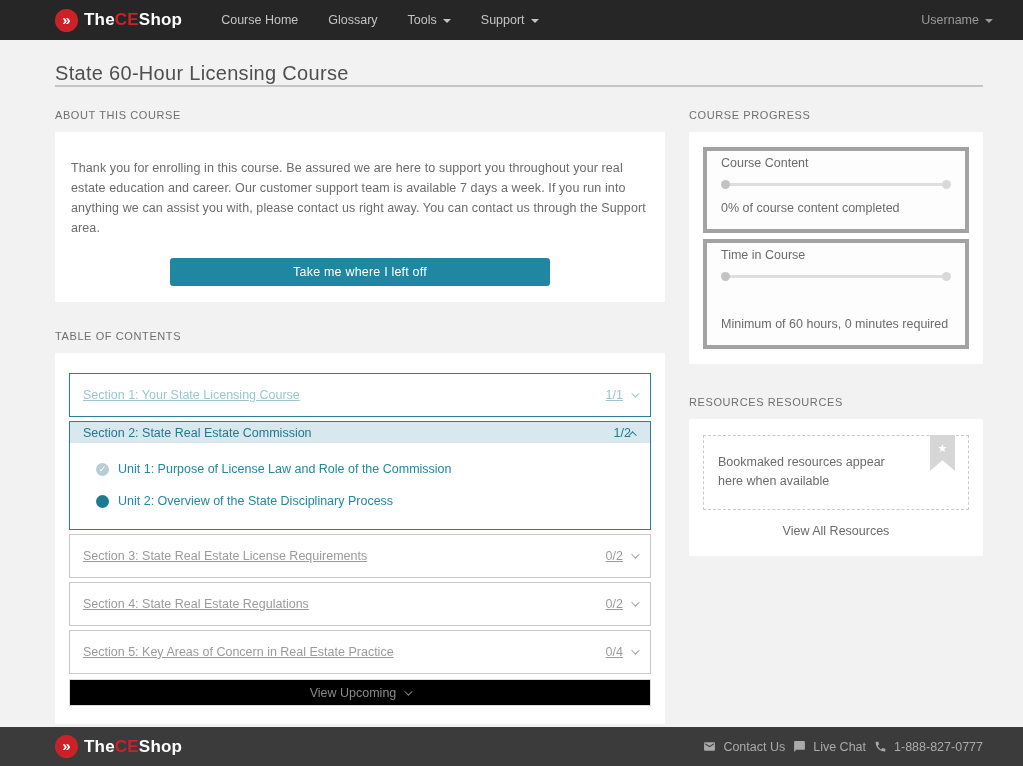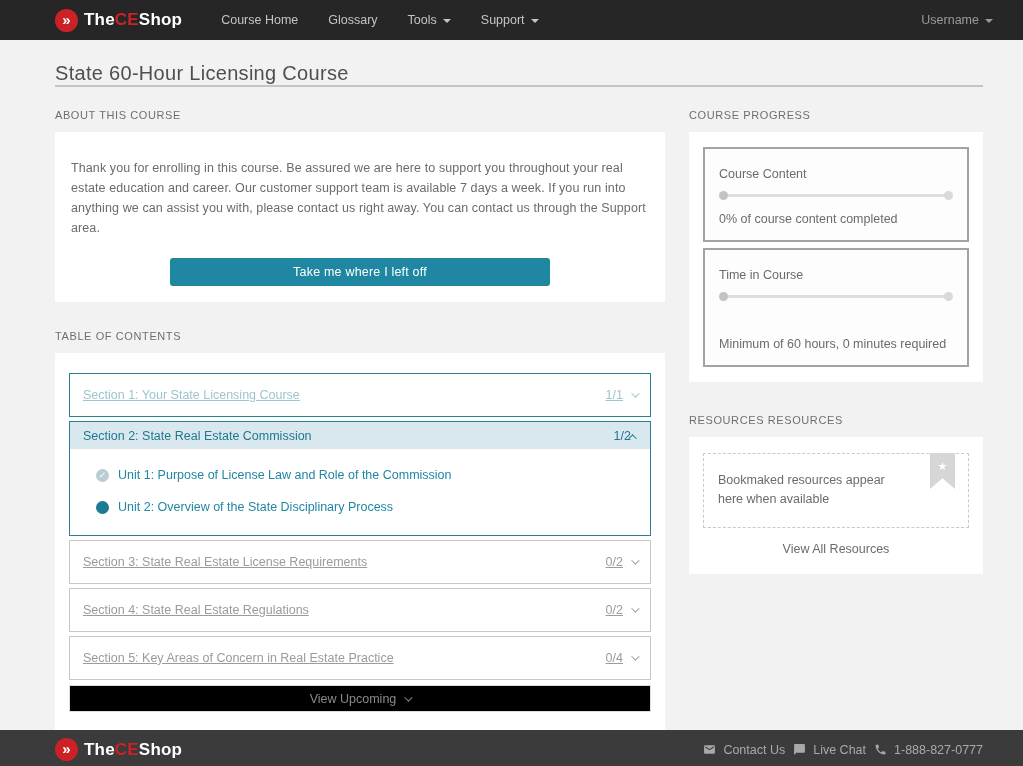--- a/index.html
+++ b/index.html
@@ -63,21 +63,21 @@
     display:flex; align-items:center; justify-content:space-between;
     height:44px; padding:0 13px; background:#fff;
     border:1px solid #c9c9c9; margin-bottom:4px; cursor:pointer;
     font-size:12.5px; color:#9b9b9b;text-decoration:underline;
   }
   .toc-row .count { display:flex; align-items:center; gap:8px; }
   .toc-row.first { border-color:#2a7f96; color:#9cc5d0; }
   .toc-expanded { border:1px solid #2a7f96; margin-bottom:4px; }
   .toc-expanded .head {
     display:flex; align-items:center; justify-content:space-between;
-    height:27px; padding:0 13px; background:#d9e8ee; cursor:pointer;
+    height:21px; padding:0 13px; background:#d9e8ee; cursor:pointer;
     font-size:12.5px; color:#21798f;
   }
   .toc-units { background:#fff; padding:10px 0 12px 0; }
   .unit-row { display:flex; align-items:center; gap:9px; padding:9px 13px 9px 26px; cursor:pointer; }
   .unit-label { font-size:12.5px; color:#2187a3; }
   .dot-complete {
     width:13px; height:13px; border-radius:50%; background:#b9cdd5; flex:0 0 13px;
     color:#fff; font-size:9px; display:flex; align-items:center; justify-content:center; line-height:1;
   }
   .dot-current { width:13px; height:13px; border-radius:50%; background:#1d7a93; flex:0 0 13px; }
@@ -86,21 +86,21 @@
     display:flex; align-items:center; justify-content:center; gap:8px;
     font-size:12.5px; color:#8a8a8a; cursor:pointer;
   }
 
   .chev { width:6px; height:6px; display:inline-block; border-right:1.6px solid currentColor; border-bottom:1.6px solid currentColor; }
   .chev.down { transform:rotate(45deg) translateY(-2px); }
   .chev.up { transform:rotate(-135deg) translateY(-2px); }
 
   
   .progress-card { padding:15px 14px; margin-bottom:32px; }
-  .progress-box { border:2px solid #a3a3a3; background:#fdfdfd; padding:18px 14px 14px 14px; }
+  .progress-box { border:4px solid #a3a3a3; background:#fdfdfd; padding:5px 14px 14px 14px; }
   .progress-box + .progress-box { margin-top:6px; }
   .progress-box .p-title { font-size:12.5px; color:#6b6b6b; margin-bottom:10px; }
   .p-bar { position:relative; height:9px; margin-bottom:12px; }
   .p-track { position:absolute; top:3px; left:2px; right:2px; height:3px; background:#dedede; border-radius:2px; }
   .p-dot { position:absolute; top:0; width:9px; height:9px; border-radius:50%; }
   .p-dot.start { left:0; background:#c3c3c3; }
   .p-dot.end { right:0; background:#d9d9d9; }
   .p-caption { font-size:12.5px; color:#6b6b6b; }
   .progress-box.tall .p-caption { margin-top:36px; }
 

